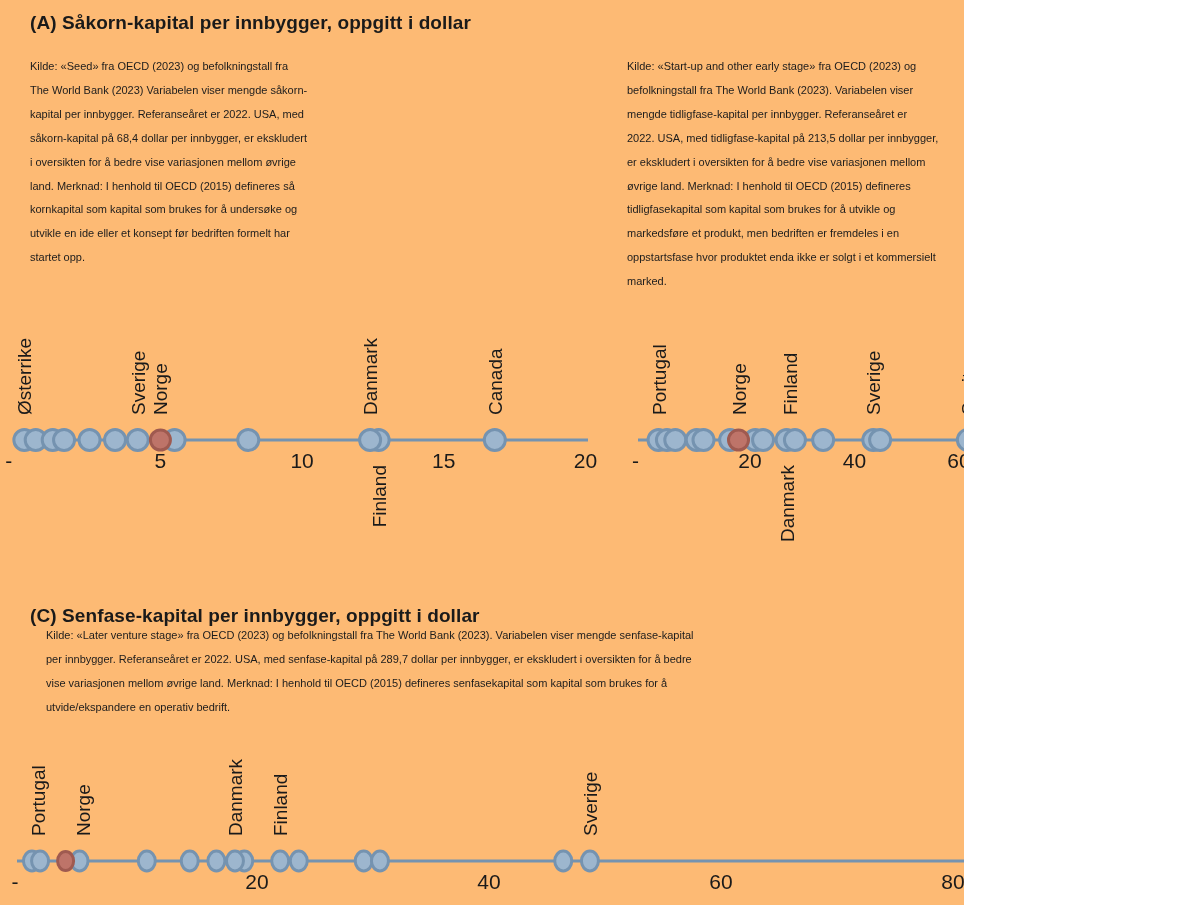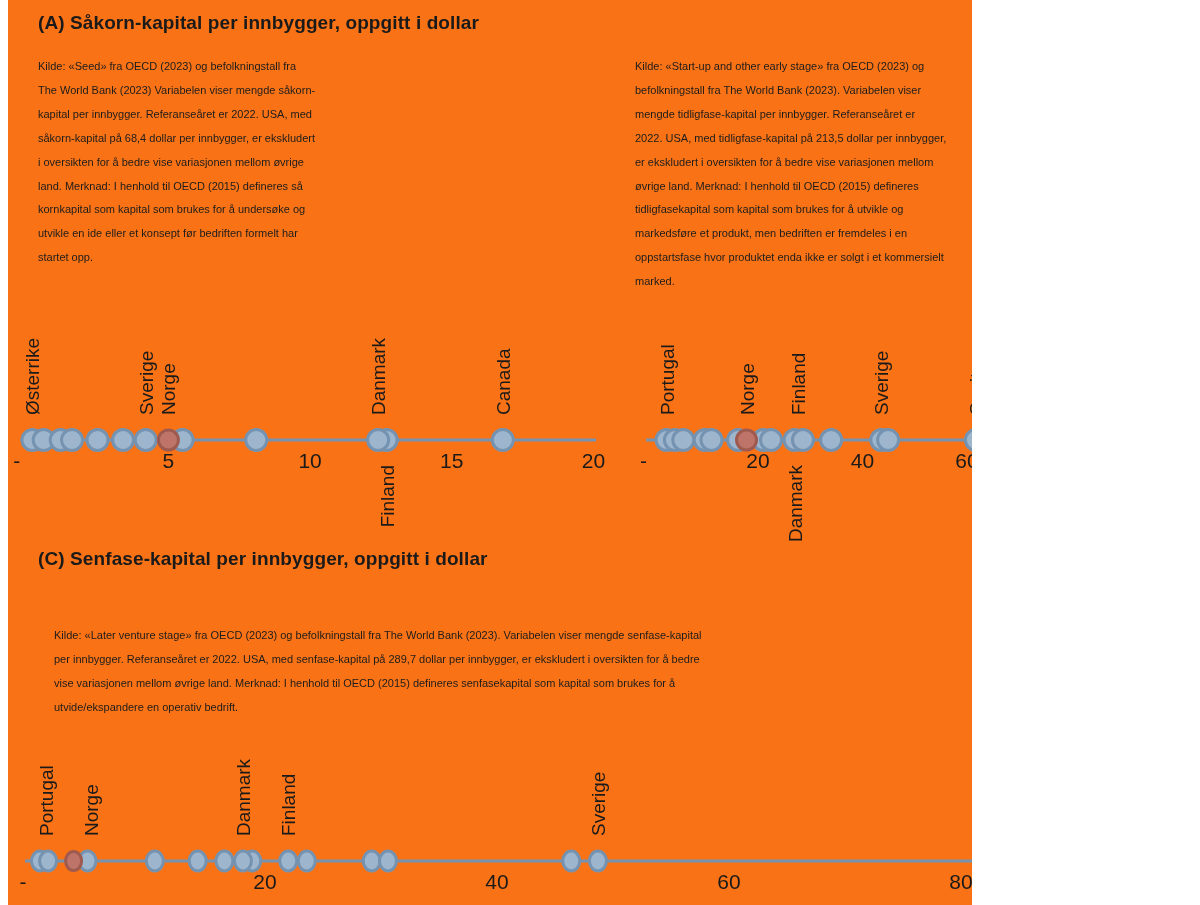--- a/index.html
+++ b/index.html
@@ -4,23 +4,22 @@
 <style>
   html, body { margin: 0; padding: 0; background: #ffffff; }
   body {
     font-family: "Liberation Sans", "DejaVu Sans", sans-serif;
     color: #1a1a1a;
   }
   #canvas {
     position: relative;
     width: 964px;
     height: 905px;
-    background: #f97316;
+    background: #fdba74;
     overflow: hidden;
-    margin-left: 8px;
   }
   .panel-title {
     position: absolute;
     font-size: 19px;
     font-weight: bold;
     letter-spacing: 0.1px;
     white-space: nowrap;
   }
   .panel-source {
     position: absolute;
@@ -118,21 +117,21 @@
         <text x="193.575" y="135" transform="rotate(-90 193.575 135)" text-anchor="end" font-size="19">Danmark</text>
         <text x="196.71" y="85" transform="rotate(-90 196.71 85)" text-anchor="start" font-size="19">Finland</text>
         <text x="280.31" y="85" transform="rotate(-90 280.31 85)" text-anchor="start" font-size="19">Sverige</text>
         <text x="374.8825" y="85" transform="rotate(-90 374.8825 85)" text-anchor="start" font-size="19">Sveits</text>
         <text x="397.34999999999997" y="85" transform="rotate(-90 397.34999999999997 85)" text-anchor="start" font-size="19">Estland</text>
         <text x="442.8075" y="85" transform="rotate(-90 442.8075 85)" text-anchor="start" font-size="19">Canada</text>
         <text x="145.505" y="85" transform="rotate(-90 145.505 85)" text-anchor="start" font-size="19">Norge</text>
       </svg>
     </div>
 
-  <div class="panel-title" style="left:30px; top:548px;">(C) Senfase-kapital per innbygger, oppgitt i dollar</div>
+  <div class="panel-title" style="left:30px; top:605px;">(C) Senfase-kapital per innbygger, oppgitt i dollar</div>
   <div class="panel-source" style="left:46px; top:624px; width:1165px;">Kilde: «Later venture stage» fra OECD (2023) og befolkningstall fra The World Bank (2023). Variabelen viser mengde senfase-kapital
 per innbygger. Referanseåret er 2022. USA, med senfase-kapital på 289,7 dollar per innbygger, er ekskludert i oversikten for å bedre
 vise variasjonen mellom øvrige land. Merknad: I henhold til OECD (2015) defineres senfasekapital som kapital som brukes for å
 utvide/ekspandere en operativ bedrift.</div>
 
   <div id="chart-C">
       <svg width="1200" height="175" viewBox="0 0 1200 175" class="chart-svg" style="left: 0px; top: 730px;">
         <line x1="17" y1="131" x2="1183" y2="131" stroke="#7593B0" stroke-width="3.2"></line>
         <text x="15" y="159" text-anchor="middle" font-size="21">-</text>
         <text x="257" y="159" text-anchor="middle" font-size="21">20</text>

